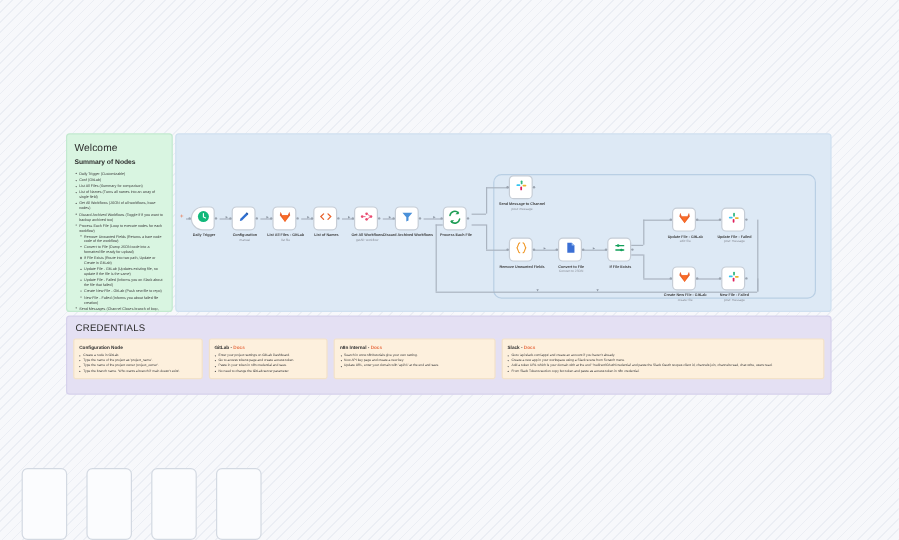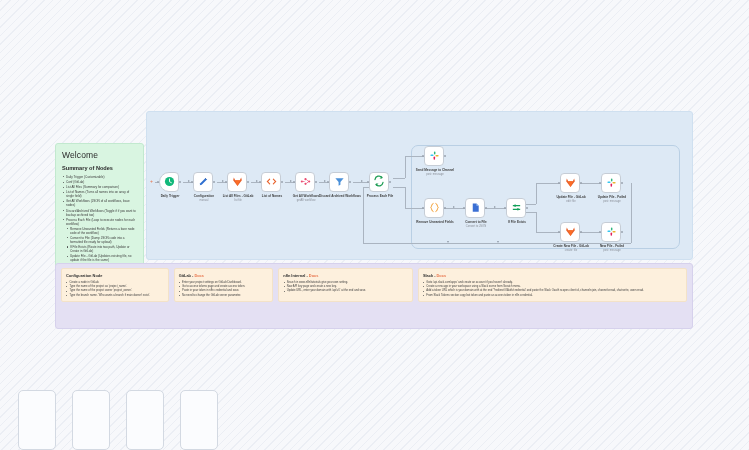--- a/index.html
+++ b/index.html
@@ -24,21 +24,20 @@
   
   #welcome-note {
     position: absolute;
     left: 55px; top: 111px;
     width: 89px; height: 149px;
     background: #d9f5e1;
     border: 1px solid #c2e9cf;
     border-radius: 3px;
     padding: 6px 5px 4px 6px;
     overflow: hidden;
-    margin-top: 32px;
   }
   #welcome-note .h1 {
     font-size: 8.5px;
     font-weight: 400;
     color: #2b2b2b;
     letter-spacing: .1px;
     margin-bottom: 5px;
   }
   #welcome-note .h2 {
     font-size: 5.6px;
@@ -450,20 +449,21 @@
             <rect x="10" y="14" width="3.2" height="7" rx="1.6" fill="#e01e5a"></rect>
           </svg></span>
         <span class="port in"></span>
         <span class="port out"></span>
         <div class="node-label">New File - Failed<span class="node-sub">post: message</span></div>
       </div>
     </div>
 </div>
 
 <div id="cred-note">
+  <div class="cred-title">CREDENTIALS</div>
   <div class="cred-cols" id="cred-cols">
       <div class="cred-card c1">
         <div class="ch"><span>Configuration Node</span></div>
         <ul>
           <li>Create a node in GitLab.</li>
           <li>Type the name of the project as 'project_name'.</li>
           <li>Type the name of the project owner 'project_owner'.</li>
           <li>Type the branch name. 'Who wants a branch if main doesn't exist'.</li>
         </ul>
       </div>

